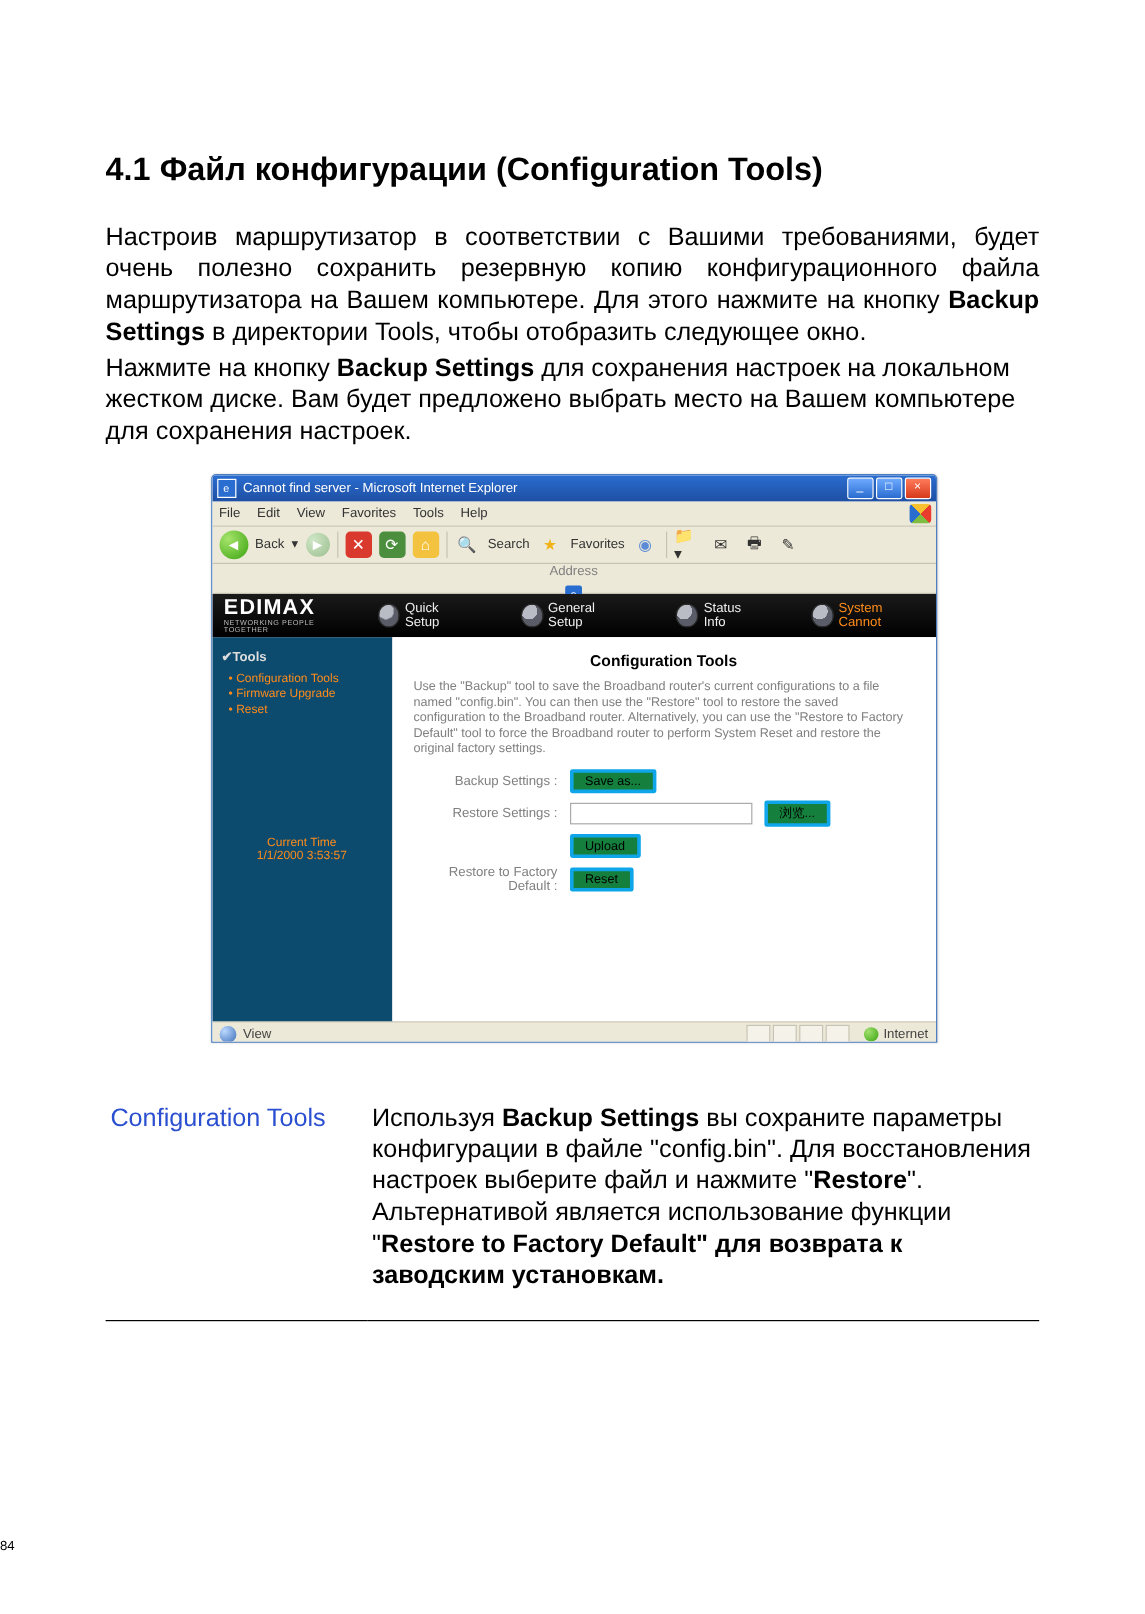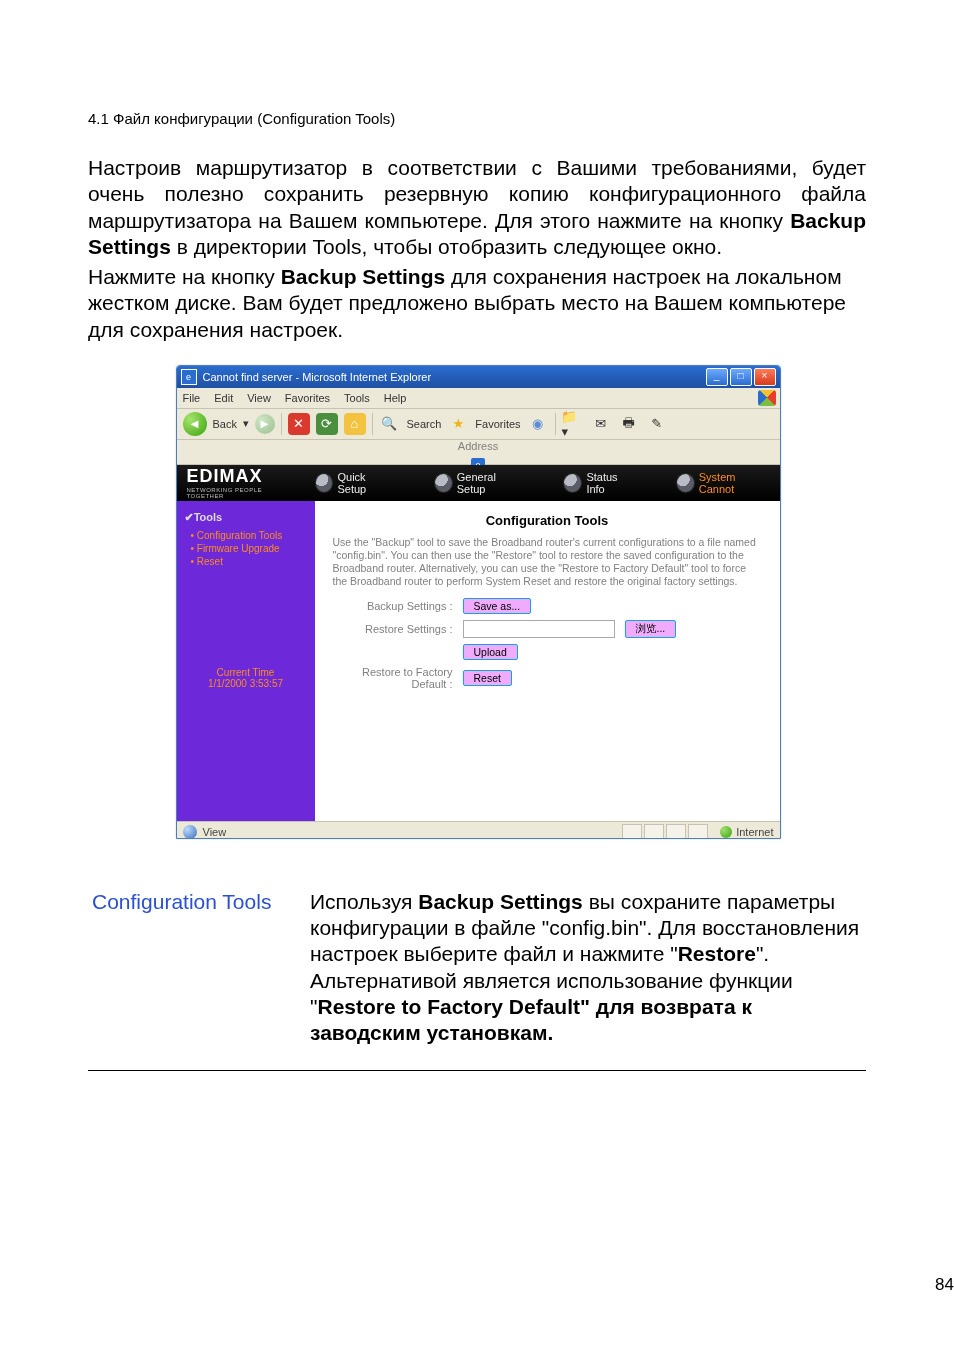--- a/index.html
+++ b/index.html
@@ -11,23 +11,23 @@
   .page {
     width: 954px;
     height: 1345px;
     box-sizing: border-box;
     padding: 110px 88px 0 88px;
     font-family: Arial, Helvetica, sans-serif;
     color: #000;
     position: relative;
   }
   h2.heading {
-    font-size: 15px;
-    font-weight: normal;
-    margin: 0 0 28px 0;
+    font-size: 27px;
+    font-weight: bold;
+    margin: 16px 0 28px 0;
   }
   p.para {
     font-size: 21px;
     line-height: 1.25;
     margin: 0 0 4px 0;
     text-align: justify;
   }
   p.para.noj { text-align: left; }
   .bold { font-weight: bold; }
 
@@ -186,22 +186,22 @@
   }
   .globe .g {
     width: 18px; height: 18px; border-radius: 50%;
     background: radial-gradient(circle at 35% 30%, #b9bcc5 0 40%, #5a5d68 41% 100%);
     border: 1px solid #2a2a2a;
   }
   .globe.active { color:#ff8c1a; }
 
   .router-body { flex:1; display:flex; }
   .side {
-    width: 138px;
-    background: #6d28d9;
+    width: 150px;
+    background: #0c4a6e;
     color: #fff;
     padding: 10px 8px;
     box-sizing: border-box;
     font-size: 11px;
   }
   .side .sec { color: #ddd; font-weight: bold; margin-bottom: 6px; }
   .side a.sn { display:block; color:#ff8c1a; text-decoration:none; margin: 2px 0 2px 6px; font-size:10px;}
   .side .curtime { margin-top: 100px; color:#ff8c1a; font-size:10px; text-align:center; }
 
   .main {
@@ -212,22 +212,22 @@
     position: relative;
     overflow: hidden;
   }
   .main h3 { text-align:center; color:#000; font-size:13px; margin: 2px 0 8px; font-weight:bold; }
   .main .blurb { font-size: 10.5px; color:#808080; line-height:1.25; margin-bottom:10px; }
   .formrow { display:flex; align-items:center; gap:10px; margin:6px 0; }
   .formrow .lbl { width:120px; text-align:right; color:#808080; font-size:11px; }
   .btn {
     font-size: 10.5px;
     padding: 1px 10px;
-    border: 1px solid #0ea5e9;
-    background: #f0abfc;
+    border: 3px solid #0ea5e9;
+    background: #15803d;
     border-radius: 2px;
   }
   .filebox { border:1px solid #aaa; width:150px; height:16px; background:#fff; }
 
   .statusbar {
     height: 20px;
     background: #ece9d8;
     border-top: 1px solid #c7c3b3;
     display:flex; align-items:center;
     padding: 0 6px;
@@ -266,22 +266,22 @@
     padding: 20px 4px 24px 4px;
     border-bottom: 1.5px solid #000;
     line-height: 1.25;
   }
   table.params td.name { color: #2a4fd1; white-space: nowrap; width: 210px; }
 
   .pagenum {
     position: absolute;
     bottom: 50px;
     left: 0; right: 0;
-    text-align: right;
-    font-size: 17px;
+    text-align: left;
+    font-size: 11px;
     color: #000;
   }
 </style>
 </head>
 <body>
 
 <div class="page">
 
   <h2 class="heading">4.1 Файл конфигурации (Configuration Tools)</h2>
 

